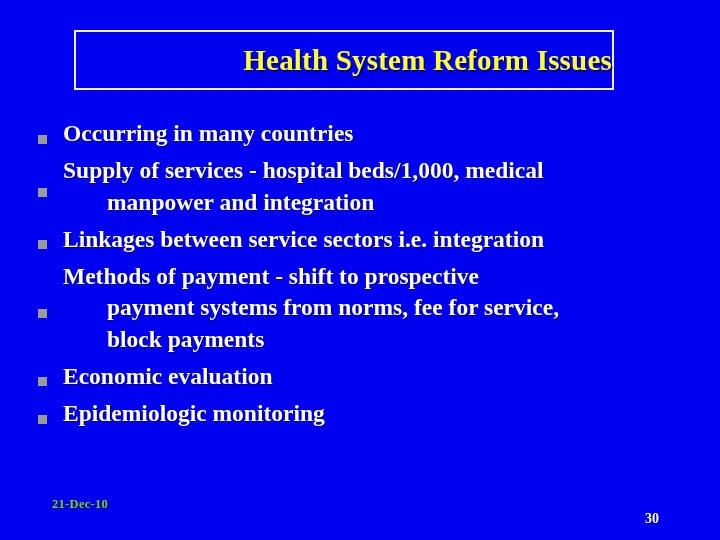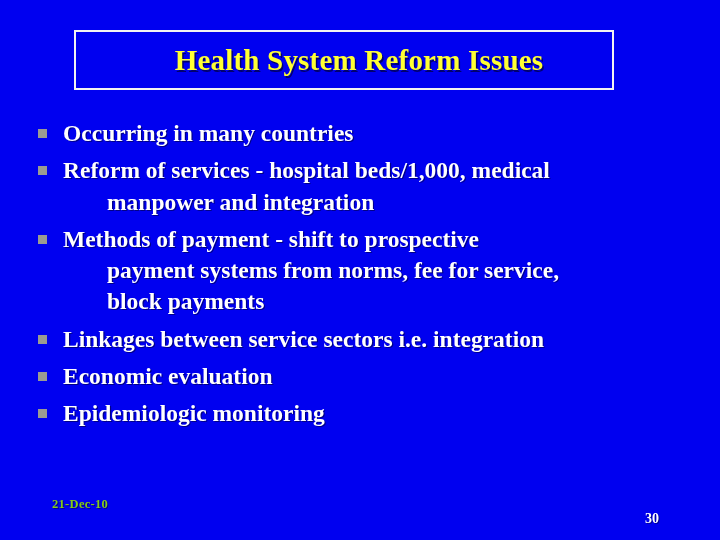--- a/index.html
+++ b/index.html
@@ -21,21 +21,21 @@
   #title-box {
     position: absolute;
     left: 74px;
     top: 30px;
     width: 540px;
     height: 60px;
     border: 2px solid #f2f2f2;
     box-sizing: border-box;
     display: flex;
     align-items: center;
-    justify-content: center;
+    justify-content: flex-end;
     padding-left: 30px;
   }
   #title-text {
     color: #ffff33;
     font-size: 29px;
     font-weight: bold;
     letter-spacing: 0.2px;
     line-height: 1;
     text-shadow: 1.5px 1.5px 0 rgba(0,0,40,0.65);
     white-space: nowrap;
@@ -44,21 +44,21 @@
   
   #body {
     position: absolute;
     left: 38px;
     top: 118px;
     width: 650px;
   }
   .bullet-row {
     position: relative;
     display: flex;
-    align-items: flex-start;
+    align-items: center;
     margin-bottom: 6px;
   }
   .bullet-marker {
     flex: 0 0 auto;
     width: 9px;
     height: 9px;
     background: #9b9b92;
     margin-top: 11px;
     margin-right: 16px;
   }
@@ -107,29 +107,29 @@
     <div id="title-text">Health System Reform Issues</div>
   </div>
 
   <div id="body">
       <div class="bullet-row">
         <span class="bullet-marker"></span>
         <div class="bullet-text"><span>Occurring in many countries</span></div>
       </div>
       <div class="bullet-row">
         <span class="bullet-marker"></span>
-        <div class="bullet-text"><span>Reform of services - hospital beds/1,000, medical</span><span class="cont">manpower and integration</span></div>
+        <div class="bullet-text"><span>Supply of services - hospital beds/1,000, medical</span><span class="cont">manpower and integration</span></div>
+      </div>
+      <div class="bullet-row">
+        <span class="bullet-marker"></span>
+        <div class="bullet-text"><span>Linkages between service sectors i.e. integration</span></div>
       </div>
       <div class="bullet-row">
         <span class="bullet-marker"></span>
         <div class="bullet-text"><span>Methods of payment - shift to prospective</span><span class="cont">payment systems from norms, fee for service,</span><span class="cont">block payments</span></div>
-      </div>
-      <div class="bullet-row">
-        <span class="bullet-marker"></span>
-        <div class="bullet-text"><span>Linkages between service sectors i.e. integration</span></div>
       </div>
       <div class="bullet-row">
         <span class="bullet-marker"></span>
         <div class="bullet-text"><span>Economic evaluation</span></div>
       </div>
       <div class="bullet-row">
         <span class="bullet-marker"></span>
         <div class="bullet-text"><span>Epidemiologic monitoring</span></div>
       </div>
     </div>

